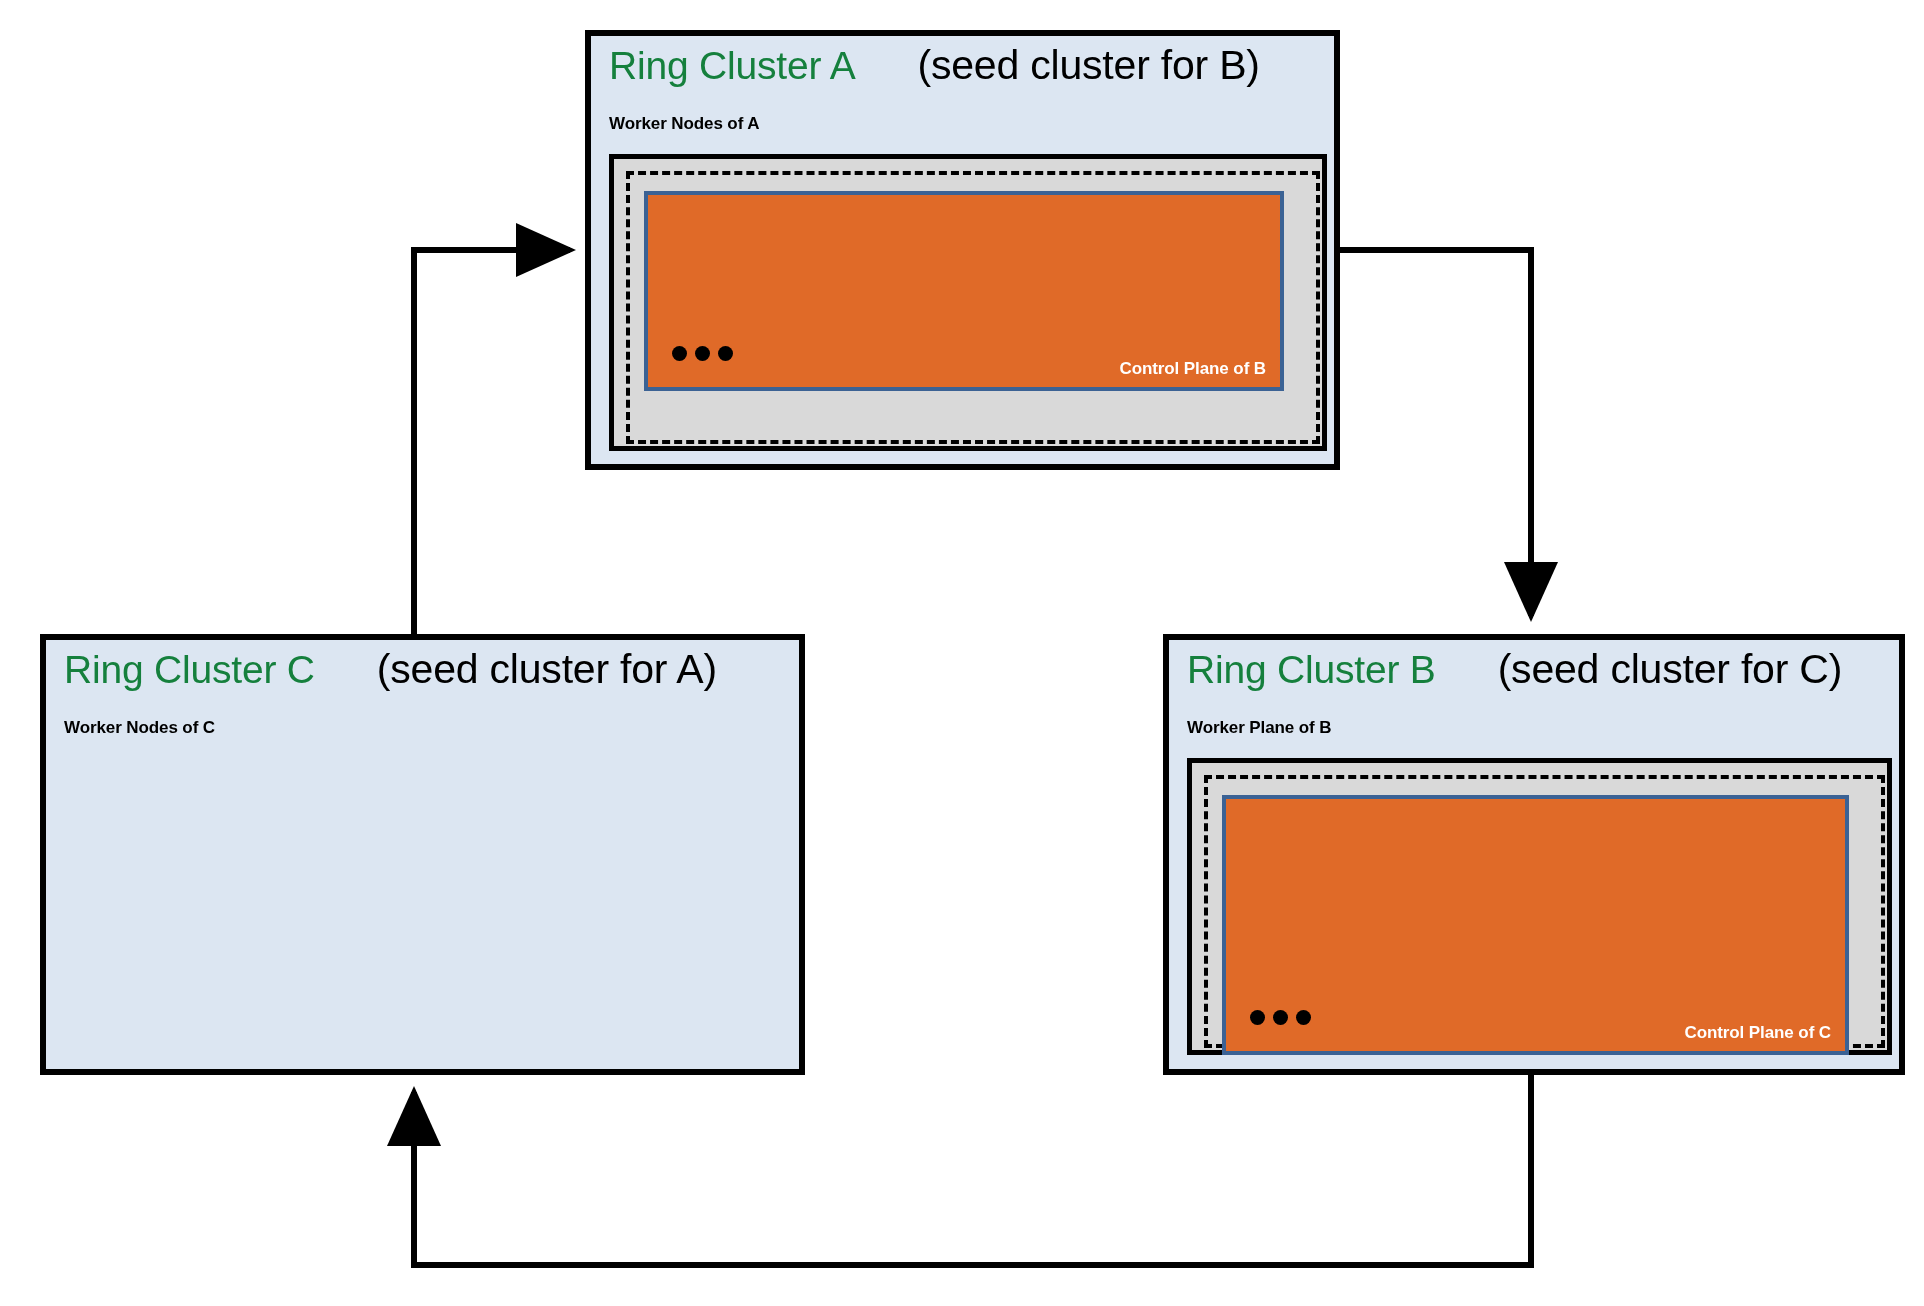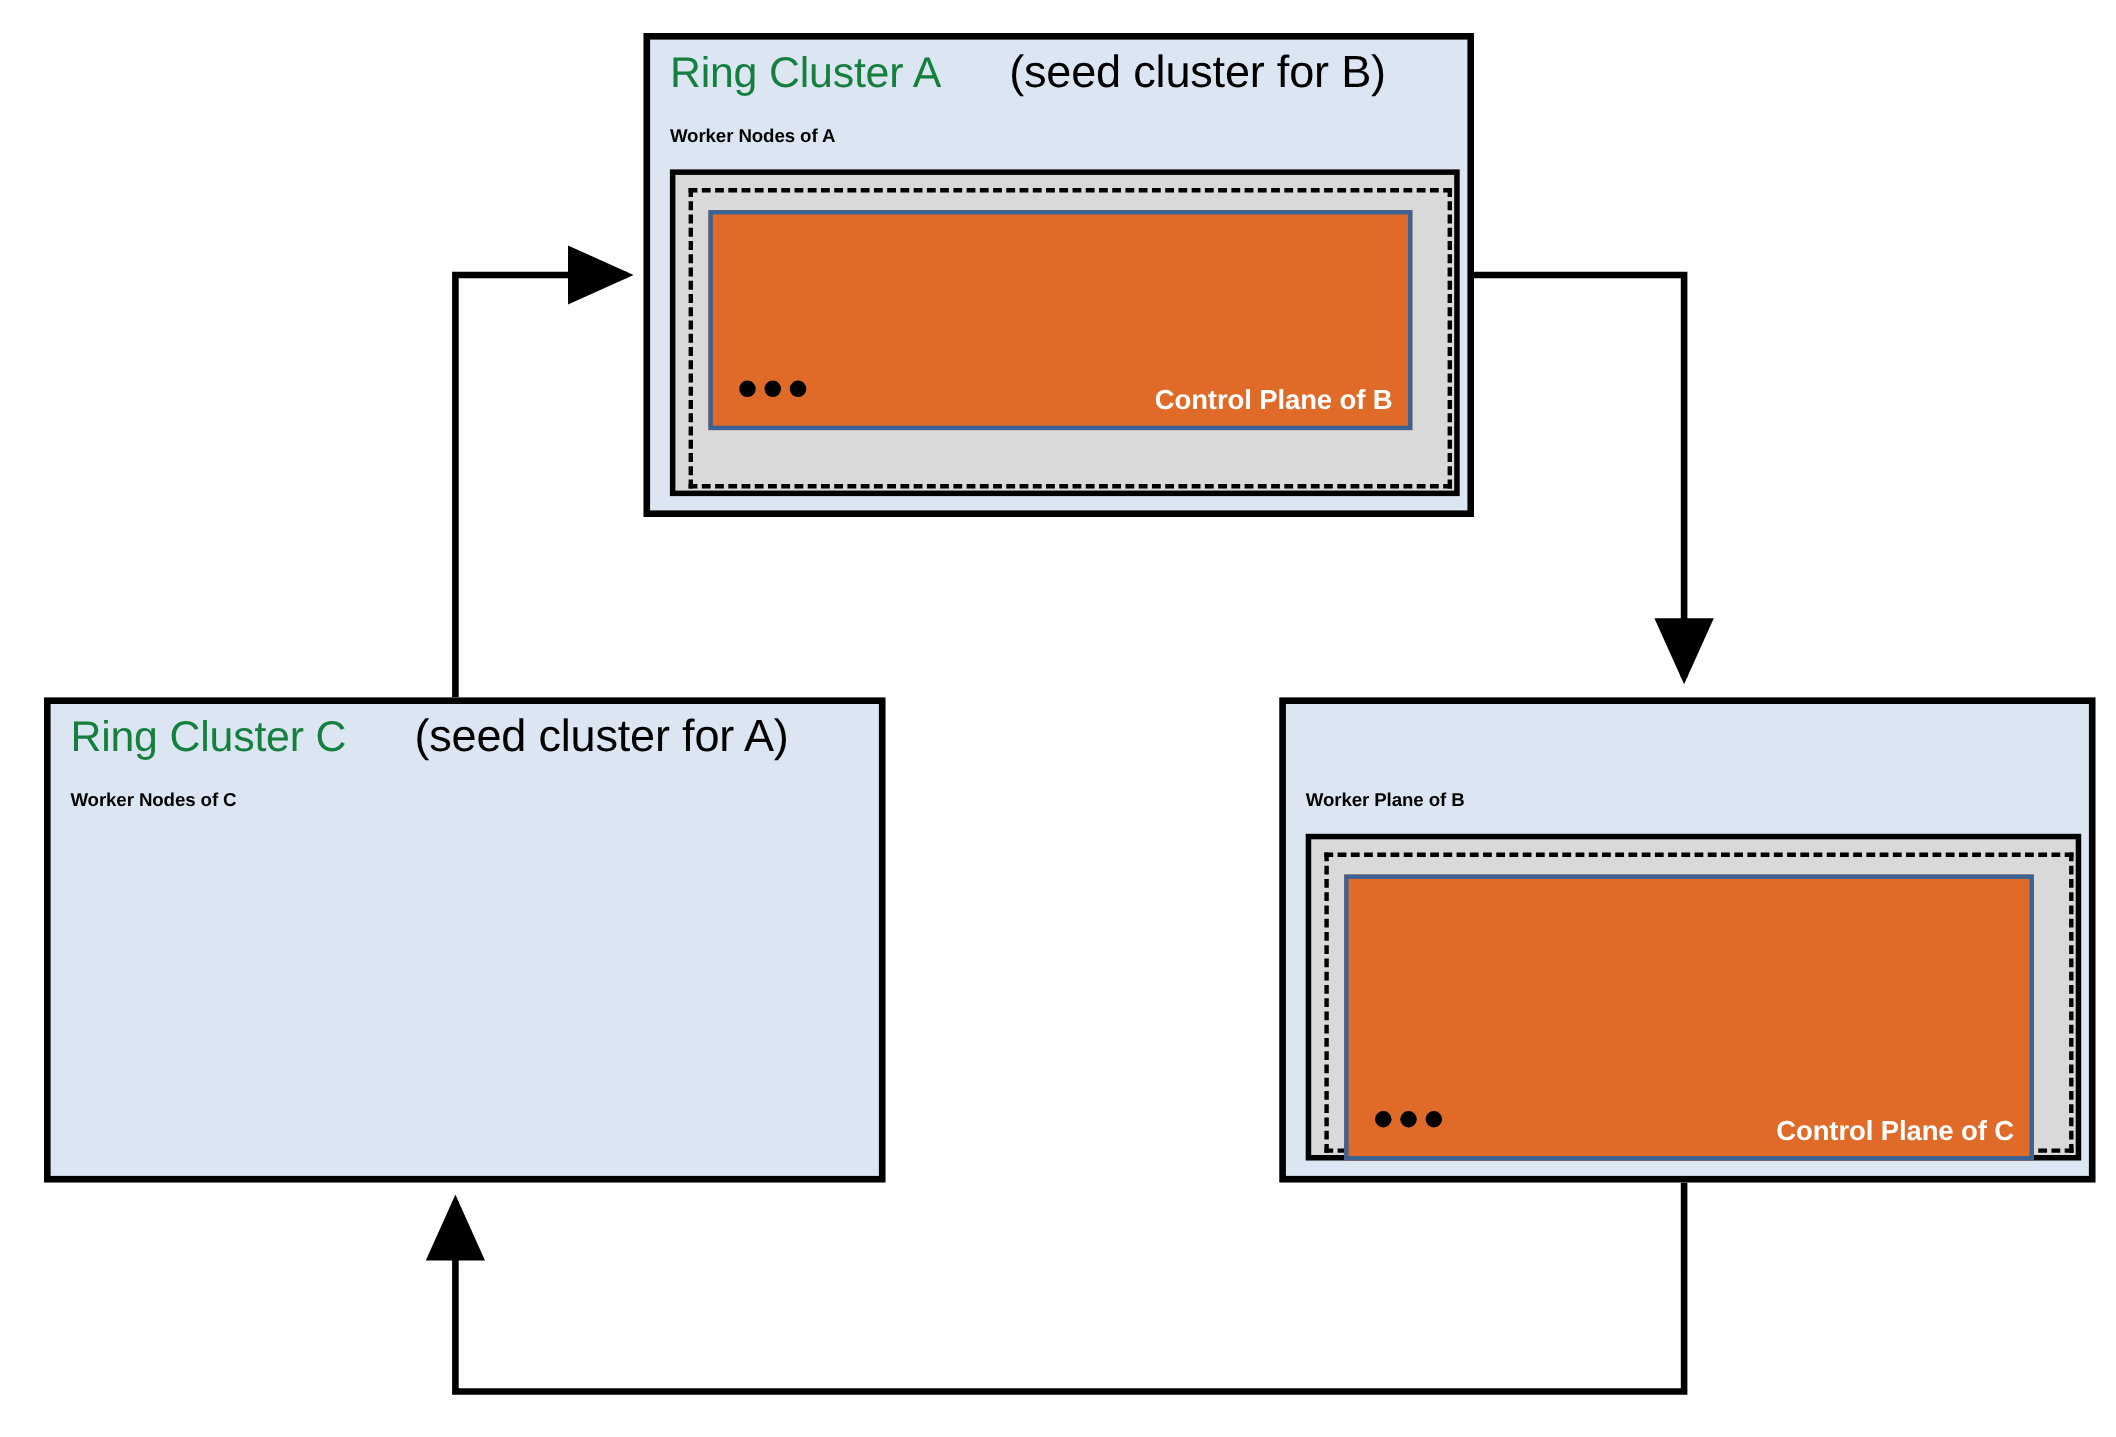--- a/index.html
+++ b/index.html
@@ -71,21 +71,21 @@
   .control-plane {
     position: absolute;
     background: #e06a28;
     border: 4px solid #3b6294;
     box-sizing: border-box;
   }
   .cp-label {
     position: absolute;
     right: 14px;
     bottom: 8px;
-    font-size: 25px;
+    font-size: 17px;
     font-weight: bold;
     color: #ffffff;
     letter-spacing: -0.1px;
     white-space: nowrap;
   }
   .ellipsis {
     position: absolute;
     left: 24px;
     bottom: 26px;
     display: flex;
@@ -152,20 +152,24 @@
   <div class="ring-cluster" style="left:40px; top:634px; width:765px; height:441px;">
     <div class="cluster-title-row">
       <span class="cluster-name">Ring Cluster C</span>
       <span class="cluster-seed">(seed cluster for A)</span>
     </div>
     <div class="worker-label">Worker Nodes of C</div>
 
   </div>
 
   <div class="ring-cluster" style="left:1163px; top:634px; width:742px; height:441px;">
+    <div class="cluster-title-row">
+      <span class="cluster-name">Ring Cluster B</span>
+      <span class="cluster-seed">(seed cluster for C)</span>
+    </div>
     <div class="worker-label">Worker Plane of B</div>
 
     <div class="worker-box" style="left:18px; top:118px; width:705px; height:297px;">
       <div class="node-dashed" style="left:12px; top:12px; width:681px; height:273px;">
         <div class="control-plane" style="left:14px; top:16px; width:627px; height:260px;">
           <div class="ellipsis">
             <i></i>
               <i></i>
               <i></i>
           </div>

